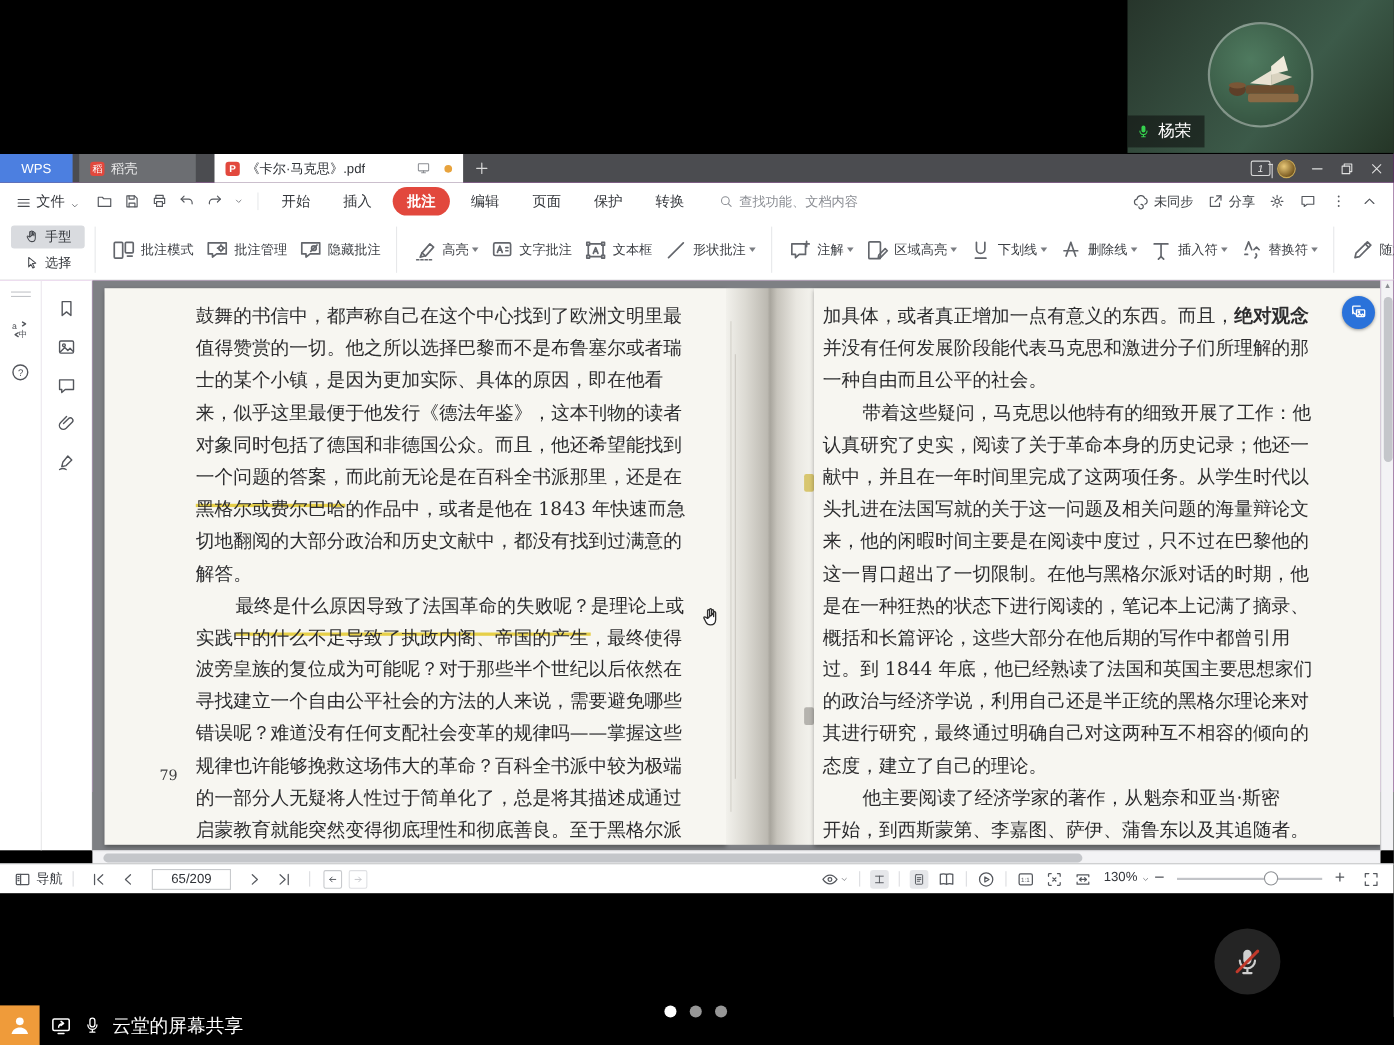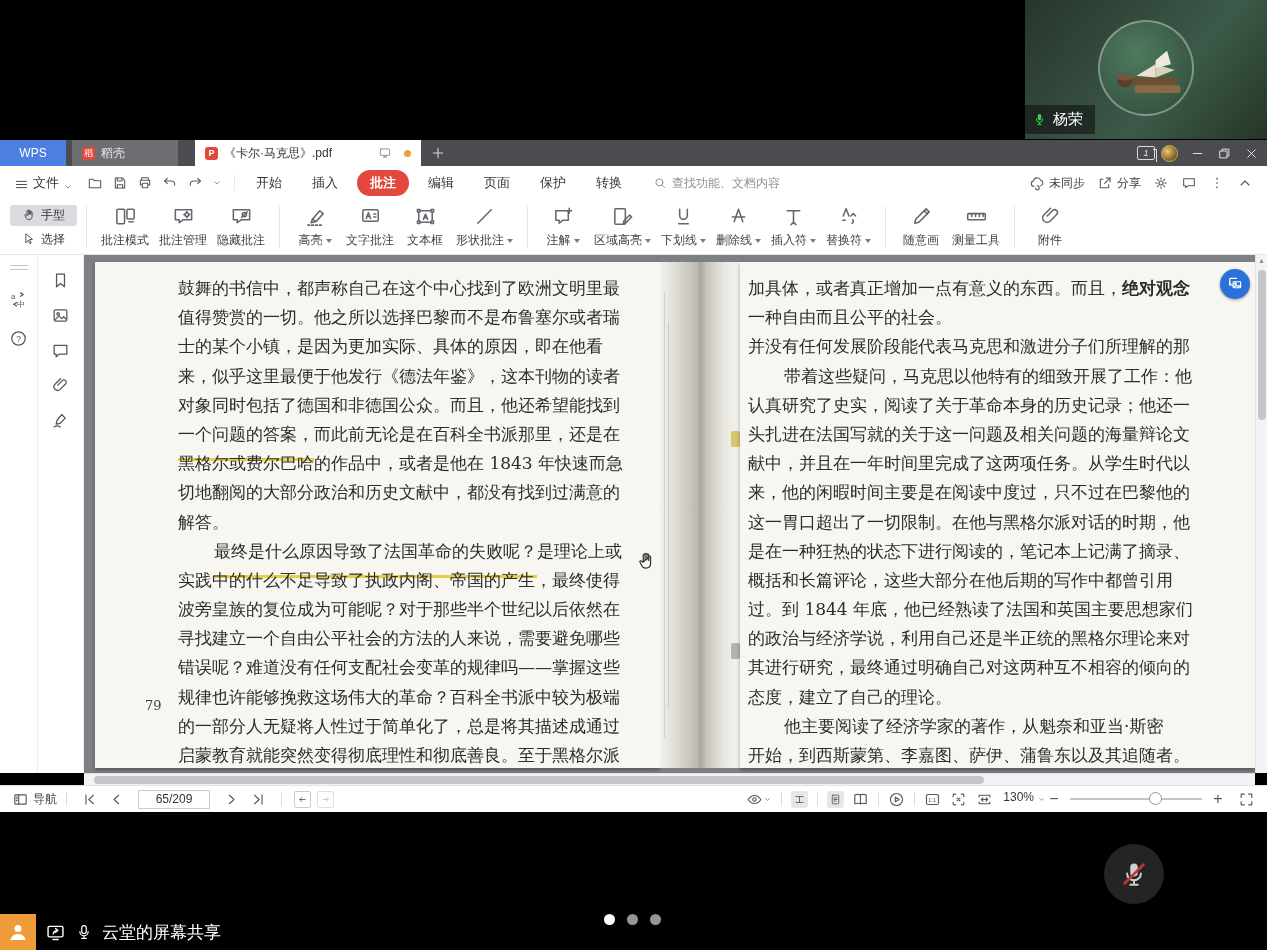--- a/index.html
+++ b/index.html
@@ -46,21 +46,21 @@
   .mb-right .i{width:16px;height:16px;color:#55585e}
 
   
   .ribbon{height:55px;border-bottom:1px solid #e4e5e7;display:flex;align-items:center;padding:0 10px;background:#fff}
   .mode-col{display:flex;flex-direction:column;gap:3px}
   .mode-item{display:flex;align-items:center;gap:5px;font-size:12px;color:#33363b;padding:2px 12px;border-radius:3px;white-space:nowrap}
   .mode-item.selected{background:#d9dbdf}
   .mode-item .i{width:14px;height:14px;color:#45484e}
   .vsep{width:1px;height:42px;background:#e7e8ea;margin:0 9px;flex:none}
   .tools{display:flex;align-items:center}
-  .tool{display:flex;flex-direction:column;align-items:center;justify-content:center;min-width:52px;padding:0 5px;gap:4px}
+  .tool{display:flex;flex-direction:row;align-items:center;justify-content:center;min-width:52px;padding:0 5px;gap:4px}
   .tool .i{width:23px;height:23px;color:#63666c}
   .tool-label{font-size:12px;color:#3c3f44;display:flex;align-items:center;gap:3px;white-space:nowrap}
   .caret-sm{width:0;height:0;border-left:3.5px solid transparent;border-right:3.5px solid transparent;border-top:4px solid #7a7d82}
 
   
   .docarea{position:absolute;top:115px;left:0;width:1267px;height:518px;display:flex}
   .strip1{width:38px;background:#fff;border-right:1px solid #ececee;display:flex;flex-direction:column;align-items:center;padding-top:10px;gap:20px}
   .drag-handle{width:18px;height:5px;border-top:1px solid #c2c4c8;border-bottom:1px solid #c2c4c8}
   .strip1 .i,.strip2 .i{width:19px;height:19px;color:#53565c}
   .strip2{width:46px;background:#fff;border-right:1px solid #ececee;display:flex;flex-direction:column;align-items:center;padding-top:16px;gap:16px}
@@ -588,26 +588,26 @@
       </div>
       <div class="spine">
         <span class="edge1"></span>
           <span class="edge2"></span>
       </div>
       <div class="tab-mark" style="left:647px;top:176px;background:#d8c66f"></div>
       <div class="tab-mark" style="left:647px;top:388px;background:#b5b3ae"></div>
       <div class="page pright">
         <div class="textcol">
             <div class="bline"><span>加具体，或者真正增加一点有意义的东西。而且，</span><span class="bold">绝对观念</span></div>
+            <div class="bline"><span>并没有任何发展阶段能代表马克思和激进分子们所理解的那</span></div>
             <div class="bline"><span>一种自由而且公平的社会。</span></div>
-            <div class="bline"><span>并没有任何发展阶段能代表马克思和激进分子们所理解的那</span></div>
             <div class="bline indent"><span>带着这些疑问，马克思以他特有的细致开展了工作：他</span></div>
             <div class="bline"><span>认真研究了史实，阅读了关于革命本身的历史记录；他还一</span></div>
+            <div class="bline"><span>献中，并且在一年时间里完成了这两项任务。从学生时代以</span></div>
             <div class="bline"><span>头扎进在法国写就的关于这一问题及相关问题的海量辩论文</span></div>
-            <div class="bline"><span>献中，并且在一年时间里完成了这两项任务。从学生时代以</span></div>
             <div class="bline"><span>来，他的闲暇时间主要是在阅读中度过，只不过在巴黎他的</span></div>
             <div class="bline"><span>这一胃口超出了一切限制。在他与黑格尔派对话的时期，他</span></div>
             <div class="bline"><span>是在一种狂热的状态下进行阅读的，笔记本上记满了摘录、</span></div>
             <div class="bline"><span>概括和长篇评论，这些大部分在他后期的写作中都曾引用</span></div>
             <div class="bline"><span>过。到 1844 年底，他已经熟读了法国和英国主要思想家们</span></div>
             <div class="bline"><span>的政治与经济学说，利用自己还是半正统的黑格尔理论来对</span></div>
             <div class="bline"><span>其进行研究，最终通过明确自己对这两种互不相容的倾向的</span></div>
             <div class="bline"><span>态度，建立了自己的理论。</span></div>
             <div class="bline indent"><span>他主要阅读了经济学家的著作，从魁奈和亚当·斯密</span></div>
             <div class="bline"><span>开始，到西斯蒙第、李嘉图、萨伊、蒲鲁东以及其追随者。</span></div>

